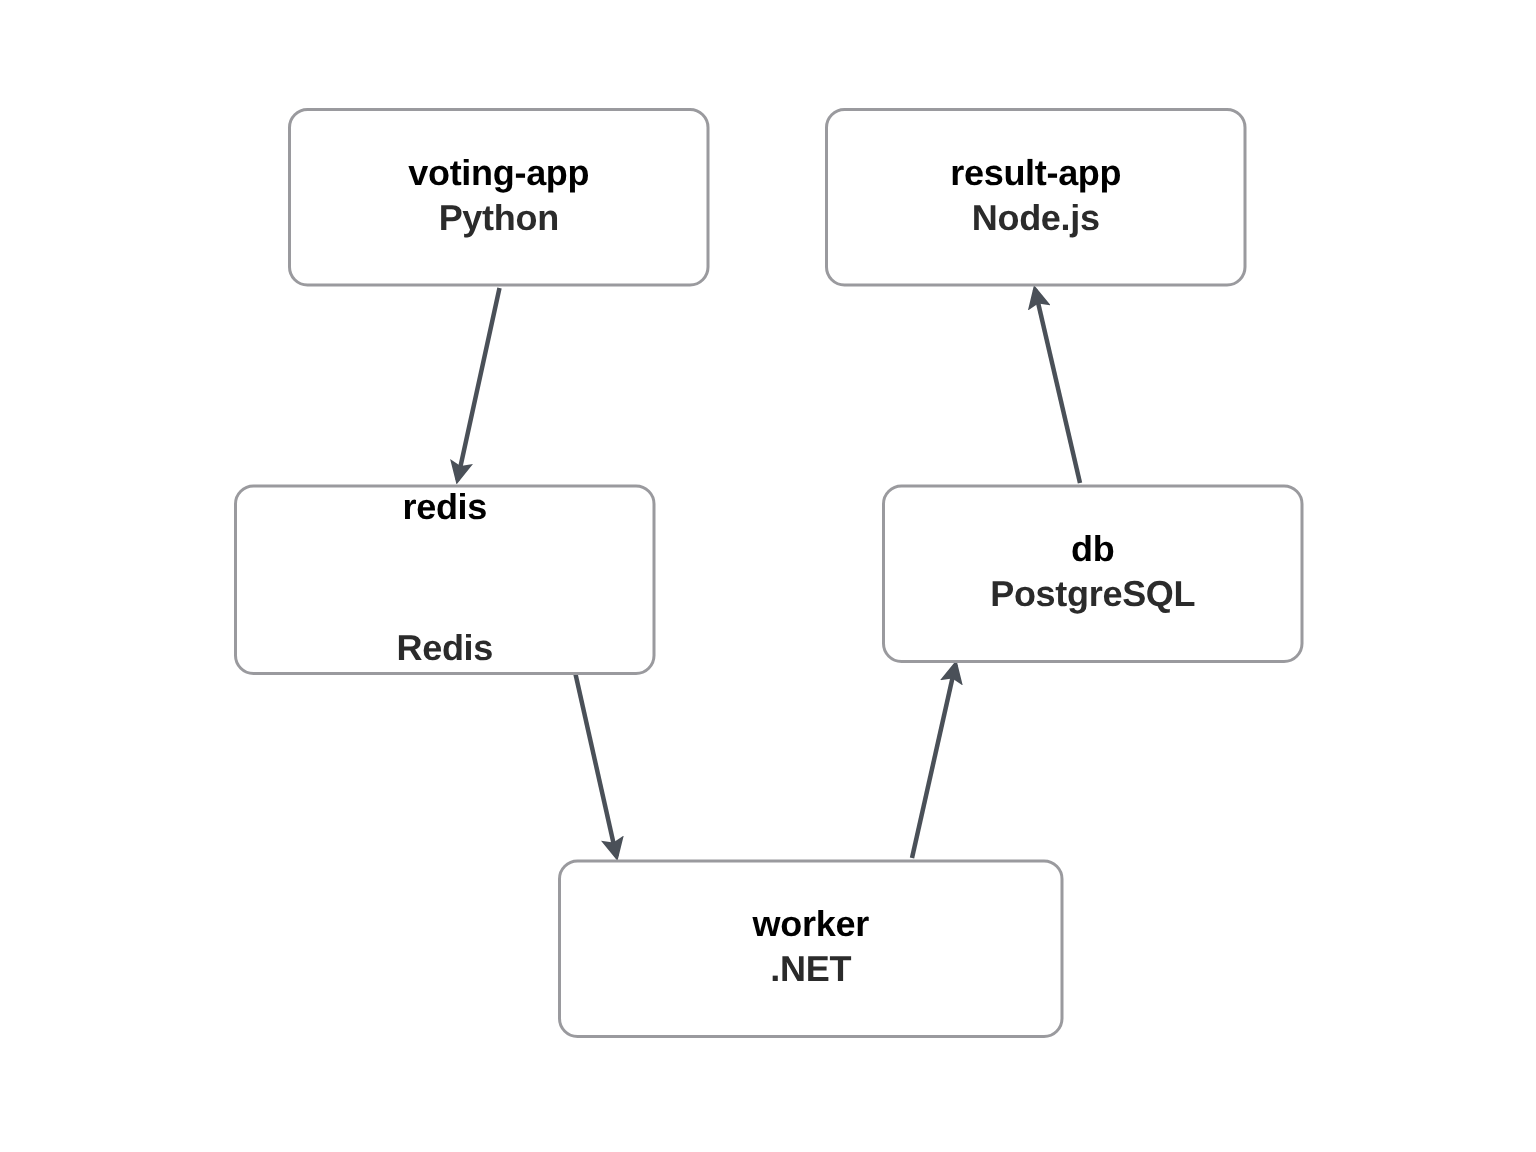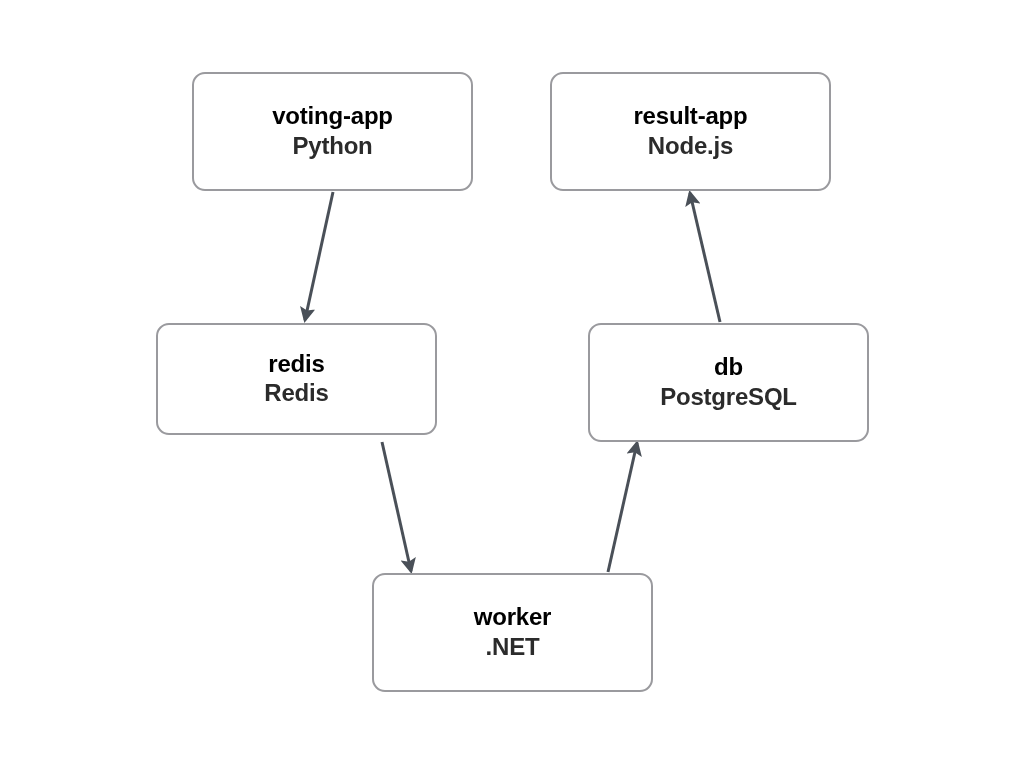--- a/index.html
+++ b/index.html
@@ -75,28 +75,28 @@
   <div class="node" style="left: 192px; top: 72px; width: 281px; height: 119px; border-color: rgb(154, 154, 158); background: rgb(255, 255, 255); text-align: center;">
     <div class="node-title">voting-app</div>
     <div class="node-subtitle">Python</div>
   </div>
 
   <div class="node" style="left: 550px; top: 72px; width: 281px; height: 119px; border-color: rgb(154, 154, 158); background: rgb(255, 255, 255);">
     <div class="node-title">result-app</div>
     <div class="node-subtitle">Node.js</div>
   </div>
 
-  <div class="node" style="left: 156px; top: 323px; width: 281px; height: 112px; border-color: rgb(154, 154, 158); background: rgb(255, 255, 255);">
+  <div class="node" style="left: 156px; top: 323px; width: 281px; height: 127px; border-color: rgb(154, 154, 158); background: rgb(255, 255, 255); justify-content: space-between;">
     <div class="node-title">redis</div>
     <div class="node-subtitle">Redis</div>
   </div>
 
   <div class="node" style="left: 588px; top: 323px; width: 281px; height: 119px; border-color: rgb(154, 154, 158); background: rgb(255, 255, 255); text-align: right;">
     <div class="node-title">db</div>
     <div class="node-subtitle">PostgreSQL</div>
   </div>
 
-  <div class="node" style="left: 372px; top: 573px; width: 281px; height: 119px; border-color: rgb(154, 154, 158); background: rgb(255, 255, 255);">
+  <div class="node" style="left: 372px; top: 573px; width: 337px; height: 119px; border-color: rgb(154, 154, 158); background: rgb(255, 255, 255);">
     <div class="node-title">worker</div>
     <div class="node-subtitle">.NET</div>
   </div>
 
 </div>
 
 </body></html>

